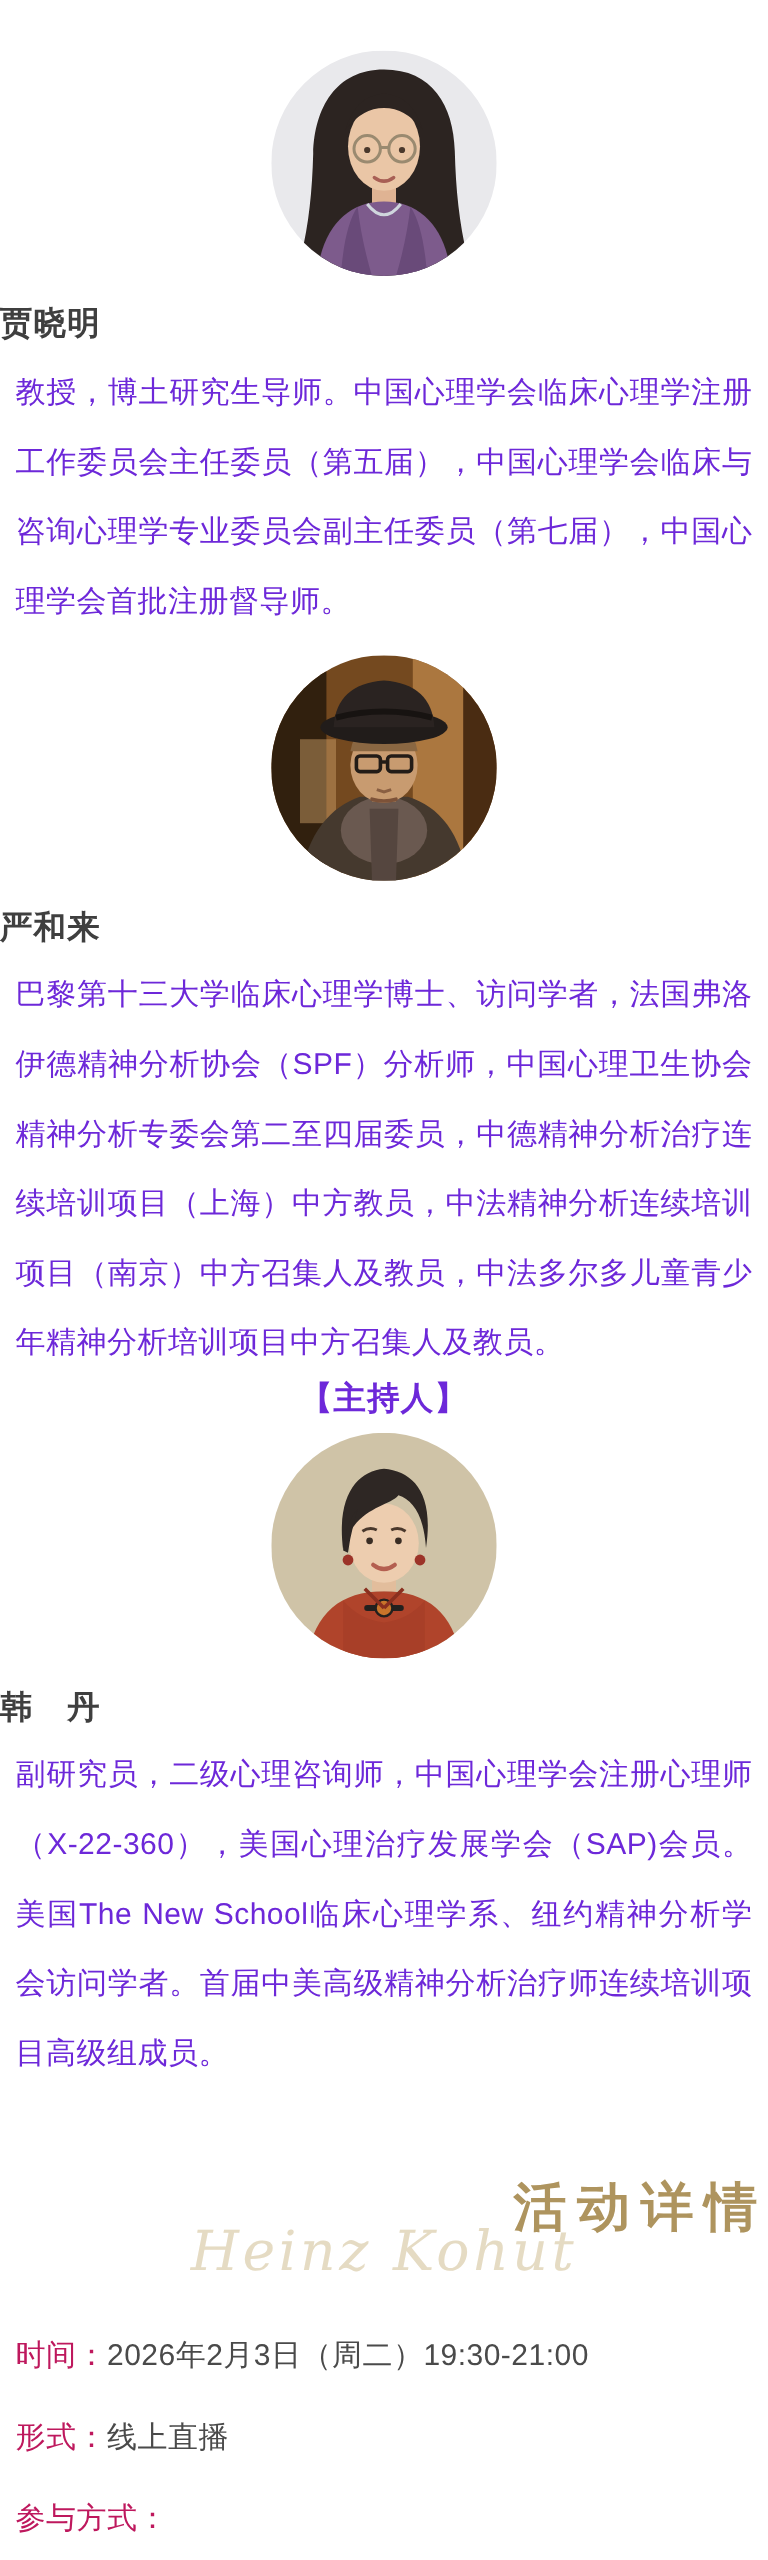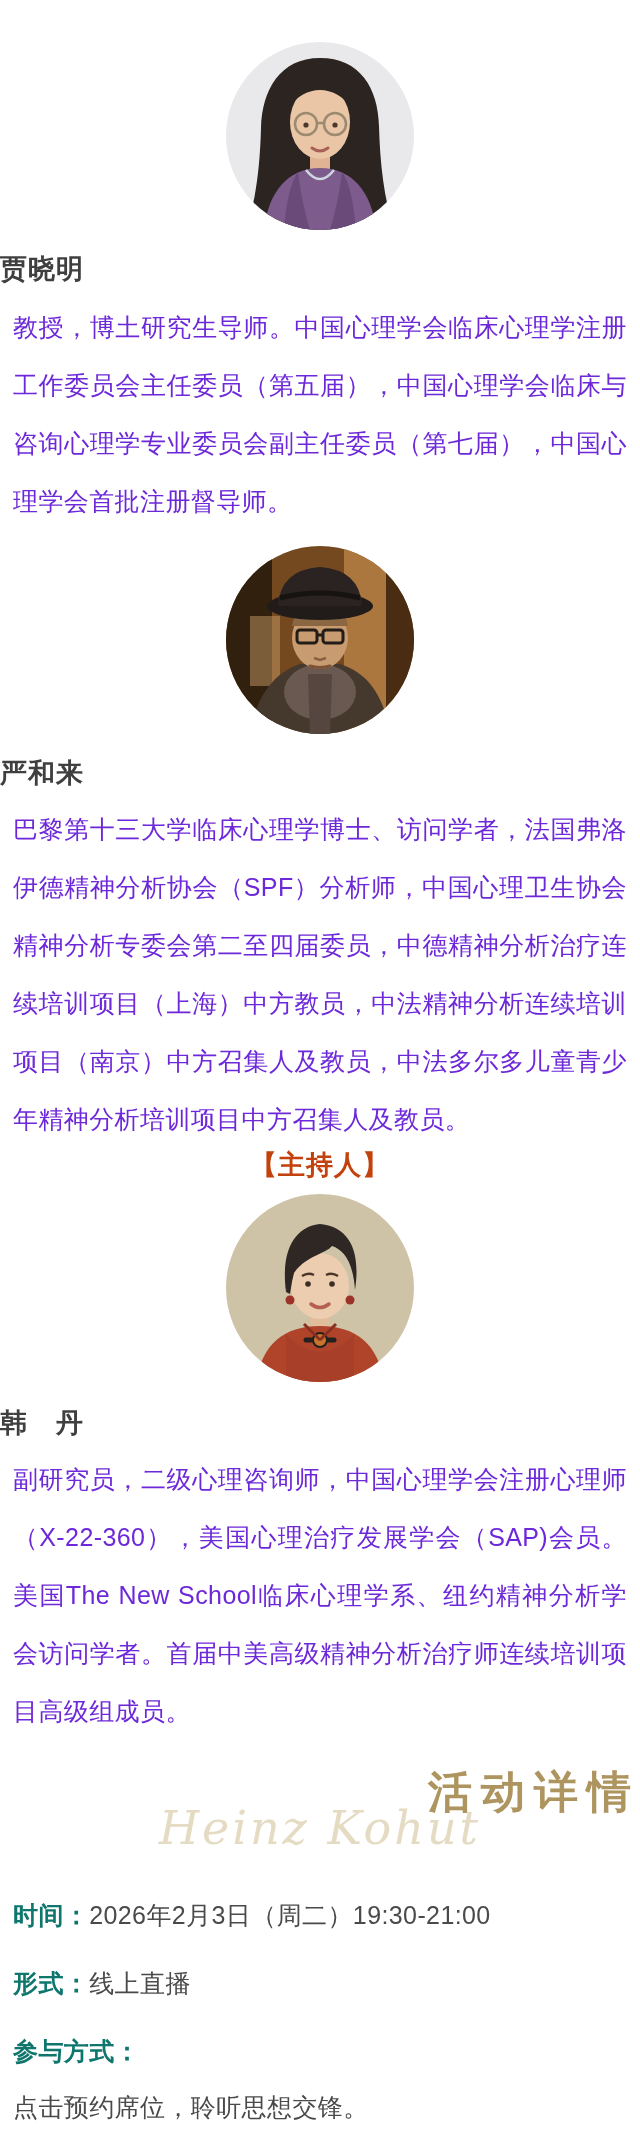--- a/index.html
+++ b/index.html
@@ -39,26 +39,26 @@
   .mt16{margin-top:16px;}
   .mt14{margin-top:14px;}
   .mt10{margin-top:10px;}
   .mt24{margin-top:24px;}
   .host-heading{
     margin-top:2px;
     text-align:center;
     font-size:27px;
     line-height:30px;
     font-weight:bold;
-    color:#c2410c;
+    color:#6d28d9;
     letter-spacing:1px;
   }
   .details-title-wrap{
     position:relative;
-    margin-top:30px;
+    margin-top:78px;
     height:92px;
     padding-left:30px;
   }
   .details-title{
     position:relative;
     z-index:2;
     text-align:right;
     font-family:"DejaVu Serif",serif;
     font-size:44px;
     line-height:44px;
@@ -78,21 +78,21 @@
     color:#e5dbc3;
     letter-spacing:3px;
   }
   .details-rows{margin:36px 13px 0 13px;}
   .d-row{
     font-size:25px;
     line-height:34px;
     color:#4a4a4a;
     letter-spacing:0.4px;
   }
-  .d-label{color:#0f766e;font-weight:bold;}
+  .d-label{color:#be185d;font-weight:normal;}
   .row-form{margin-top:34px;}
   .row-join{margin-top:34px;}
   .row-cta{margin-top:22px;}
 </style>
 </head>
 <body>
 
 <div class="page">
 
   <section class="pad-top">

